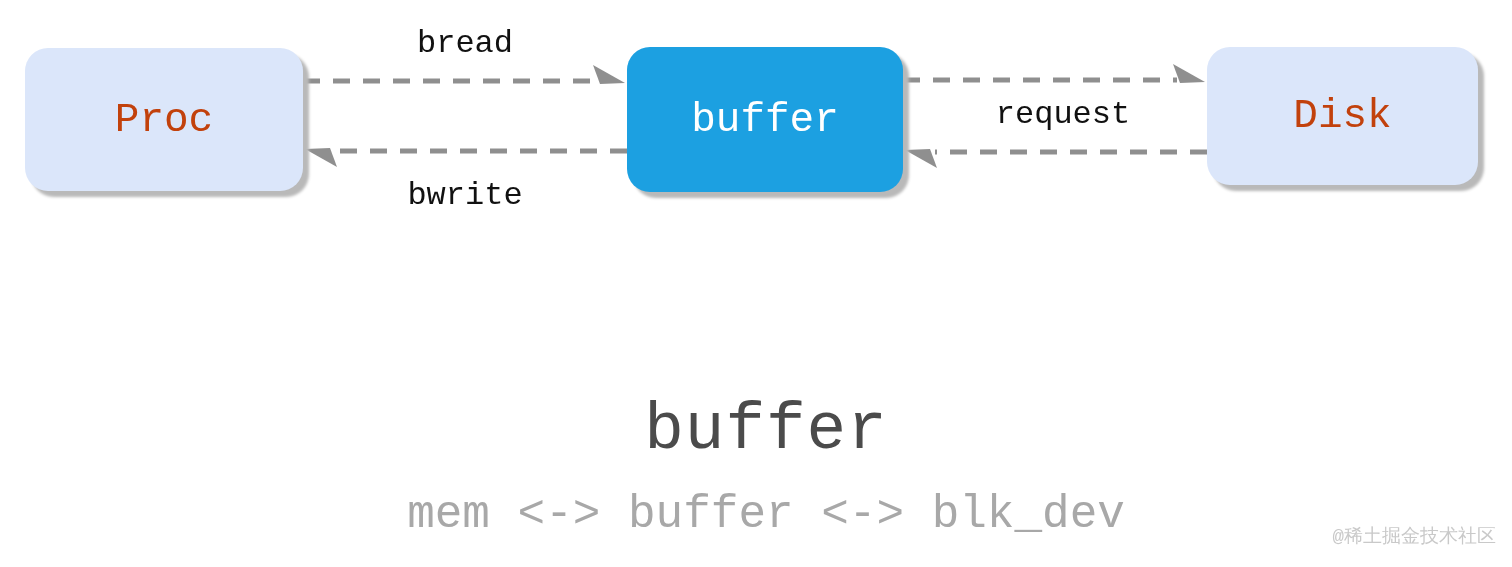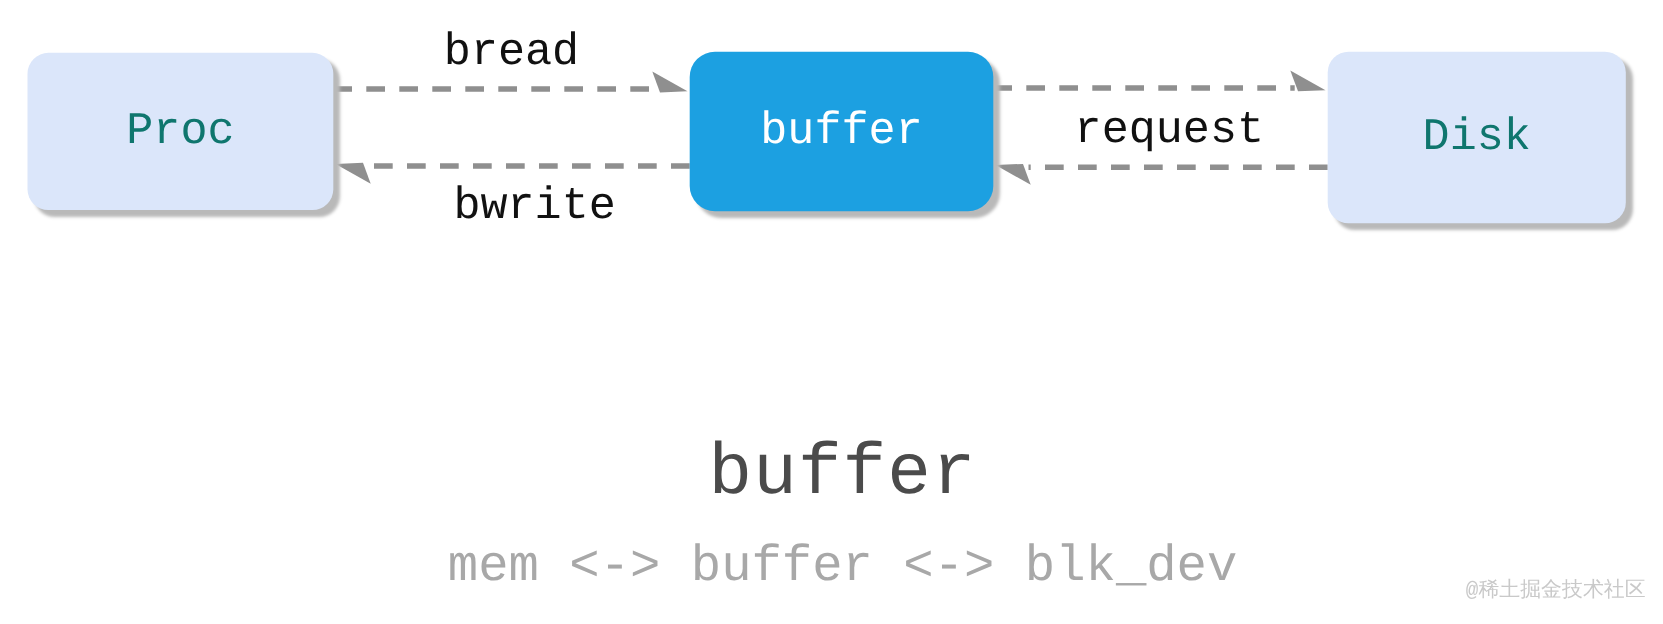--- a/index.html
+++ b/index.html
@@ -13,36 +13,36 @@
   .arrows { position: absolute; left: 0; top: 0; }
 
   .node {
     position: absolute;
     display: flex; align-items: center; justify-content: center;
     border-radius: 23px;
     font-size: 41px;
     letter-spacing: 0;
     box-shadow: 6px 6px 3px #b9b9b9;
   }
-  .node.light { background: #dbe6fa; color: #0f766e; border-radius: 19px; }
+  .node.light { background: #dbe6fa; color: #c2410c; }
   .node.accent { background: #1ca0e1; color: #ffffff; }
 
   .node-proc   { left: 25px;   top: 48px; width: 278px; height: 143px; }
   .node-buffer { left: 627px;  top: 47px; width: 276px; height: 145px; }
-  .node-disk   { left: 1207px; top: 47px; width: 271px; height: 156px; }
+  .node-disk   { left: 1207px; top: 47px; width: 271px; height: 138px; }
 
   .edge-label {
     position: absolute;
-    font-size: 41px; line-height: 1;
+    font-size: 32px; line-height: 1;
     color: #111111;
     transform: translateX(-50%);
     white-space: nowrap;
   }
   .edge-label-bread   { left: 465px;  top: 28px;  }
-  .edge-label-bwrite  { left: 465px;  top: 168px; margin-left: 21px; }
+  .edge-label-bwrite  { left: 465px;  top: 180px; }
   .edge-label-request { left: 1063px; top: 99px; text-align: center;  }
 
   .caption {
     position: absolute;
     left: 10px; top: 398px; width: 100%;
     text-align: center;
   }
   .caption-title {
     font-size: 66px; line-height: 1;
     color: #4b4b4b;

